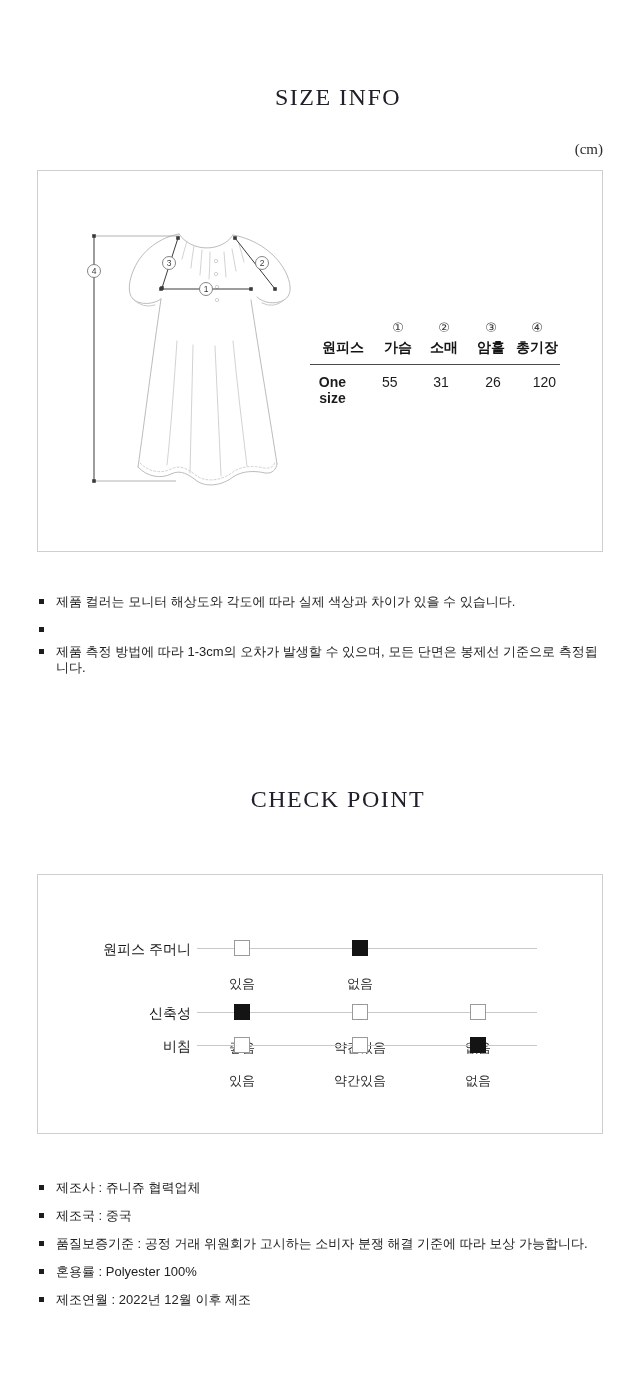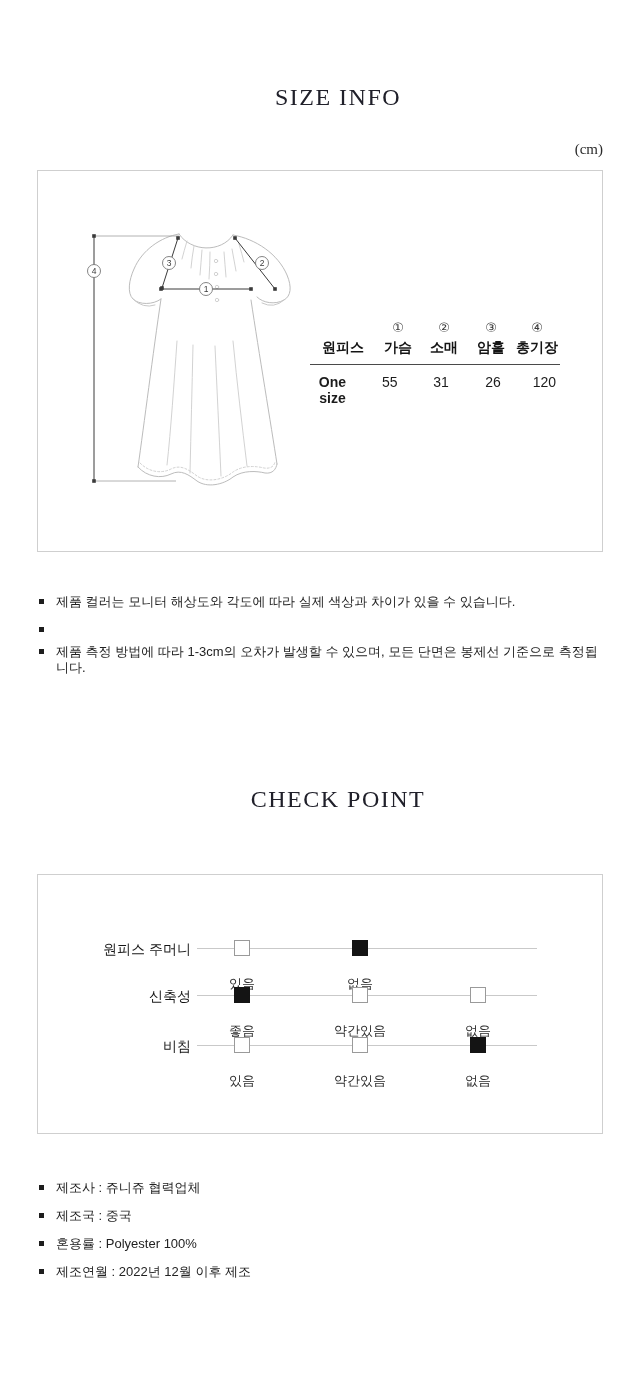--- a/index.html
+++ b/index.html
@@ -195,21 +195,21 @@
 
   <div class="check-row" style="top:58px">
     <div class="check-label">원피스 주머니</div>
     <div class="check-line"></div>
     <div class="check-square sq-pos0"></div>
     <div class="check-square sq-pos1 checked"></div>
     <div class="check-opt-label lb-pos0">있음</div>
     <div class="check-opt-label lb-pos1">없음</div>
   </div>
 
-  <div class="check-row" style="top:105px">
+  <div class="check-row" style="top:122px">
     <div class="check-label">신축성</div>
     <div class="check-line"></div>
     <div class="check-square sq-pos0 checked"></div>
     <div class="check-square sq-pos1"></div>
     <div class="check-square sq-pos2"></div>
     <div class="check-opt-label lb-pos0">좋음</div>
     <div class="check-opt-label lb-pos1">약간있음</div>
     <div class="check-opt-label lb-pos2">없음</div>
   </div>
 
@@ -229,19 +229,23 @@
   <div class="bullet-item">
     <span class="bullet-square"></span>
     <span>제조사 : 쥬니쥬 협력업체</span>
   </div>
   <div class="bullet-item">
     <span class="bullet-square"></span>
     <span>제조국 : 중국</span>
   </div>
   <div class="bullet-item">
     <span class="bullet-square"></span>
+    <span>품질보증기준 : 공정 거래 위원회가 고시하는 소비자 분쟁 해결 기준에 따라 보상 가능합니다.</span>
+  </div>
+  <div class="bullet-item">
+    <span class="bullet-square"></span>
     <span>혼용률 : Polyester 100%</span>
   </div>
   <div class="bullet-item">
     <span class="bullet-square"></span>
     <span>제조연월 : 2022년 12월 이후 제조</span>
   </div>
 </div>
 
 </body></html>

